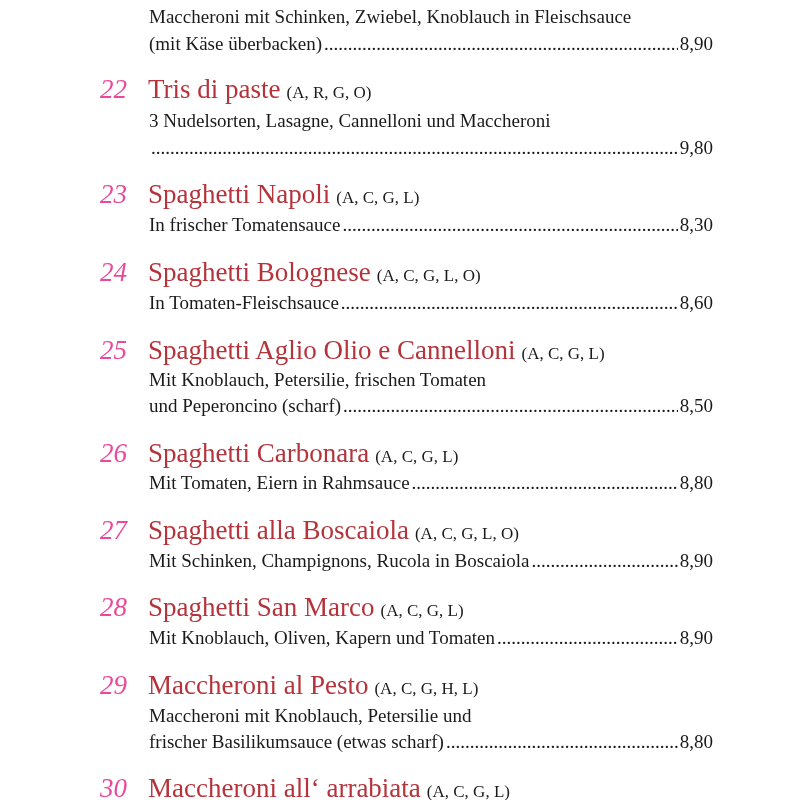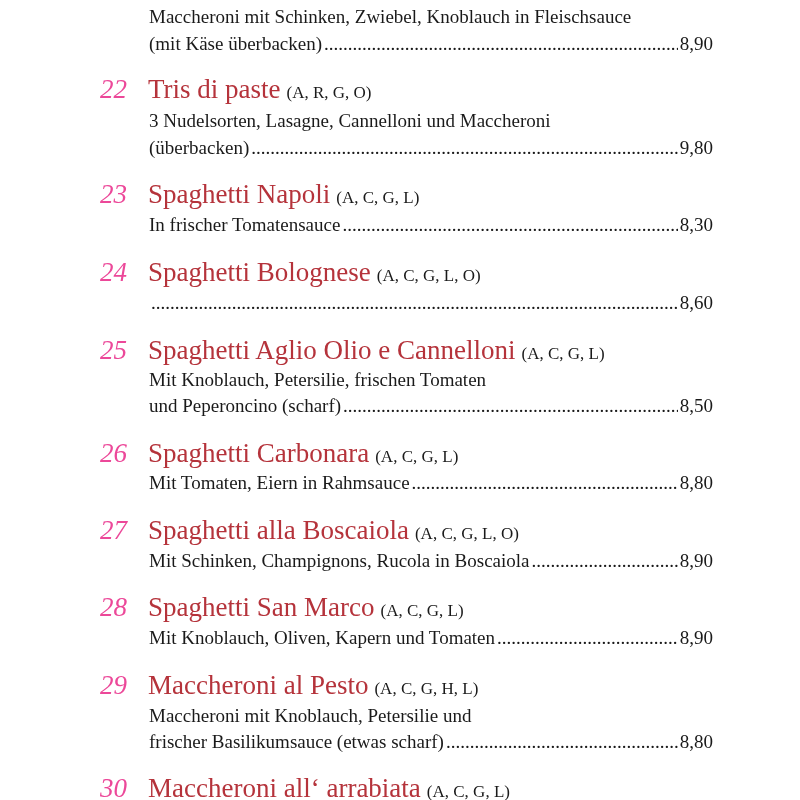--- a/index.html
+++ b/index.html
@@ -35,21 +35,20 @@
     </div>
   </div>
 
   <div class="item" style="top:74px;">
     <div class="head">
       <span class="num">22</span>
       <span class="name"><span>Tris di paste</span><span class="allergens">(A, R, G, O)</span></span>
     </div>
     <div class="desc" style="top:34px;">3 Nudelsorten, Lasagne, Cannelloni und Maccheroni</div>
     <div class="dotline" style="top:61px;">
-      <span class="txt">(überbacken)</span>
       <span class="dots"></span>
       <span class="price">9,80</span>
     </div>
   </div>
 
   <div class="item" style="top:179px;">
     <div class="head">
       <span class="num">23</span>
       <span class="name"><span>Spaghetti Napoli</span><span class="allergens">(A, C, G, L)</span></span>
     </div>
@@ -59,20 +58,21 @@
       <span class="price">8,30</span>
     </div>
   </div>
 
   <div class="item" style="top:257px;">
     <div class="head">
       <span class="num">24</span>
       <span class="name"><span>Spaghetti Bolognese</span><span class="allergens">(A, C, G, L, O)</span></span>
     </div>
     <div class="dotline" style="top:33px;">
+      <span class="txt">In Tomaten-Fleischsauce</span>
       <span class="dots"></span>
       <span class="price">8,60</span>
     </div>
   </div>
 
   <div class="item" style="top:335px;">
     <div class="head">
       <span class="num">25</span>
       <span class="name"><span>Spaghetti Aglio Olio e Cannelloni</span><span class="allergens">(A, C, G, L)</span></span>
     </div>

